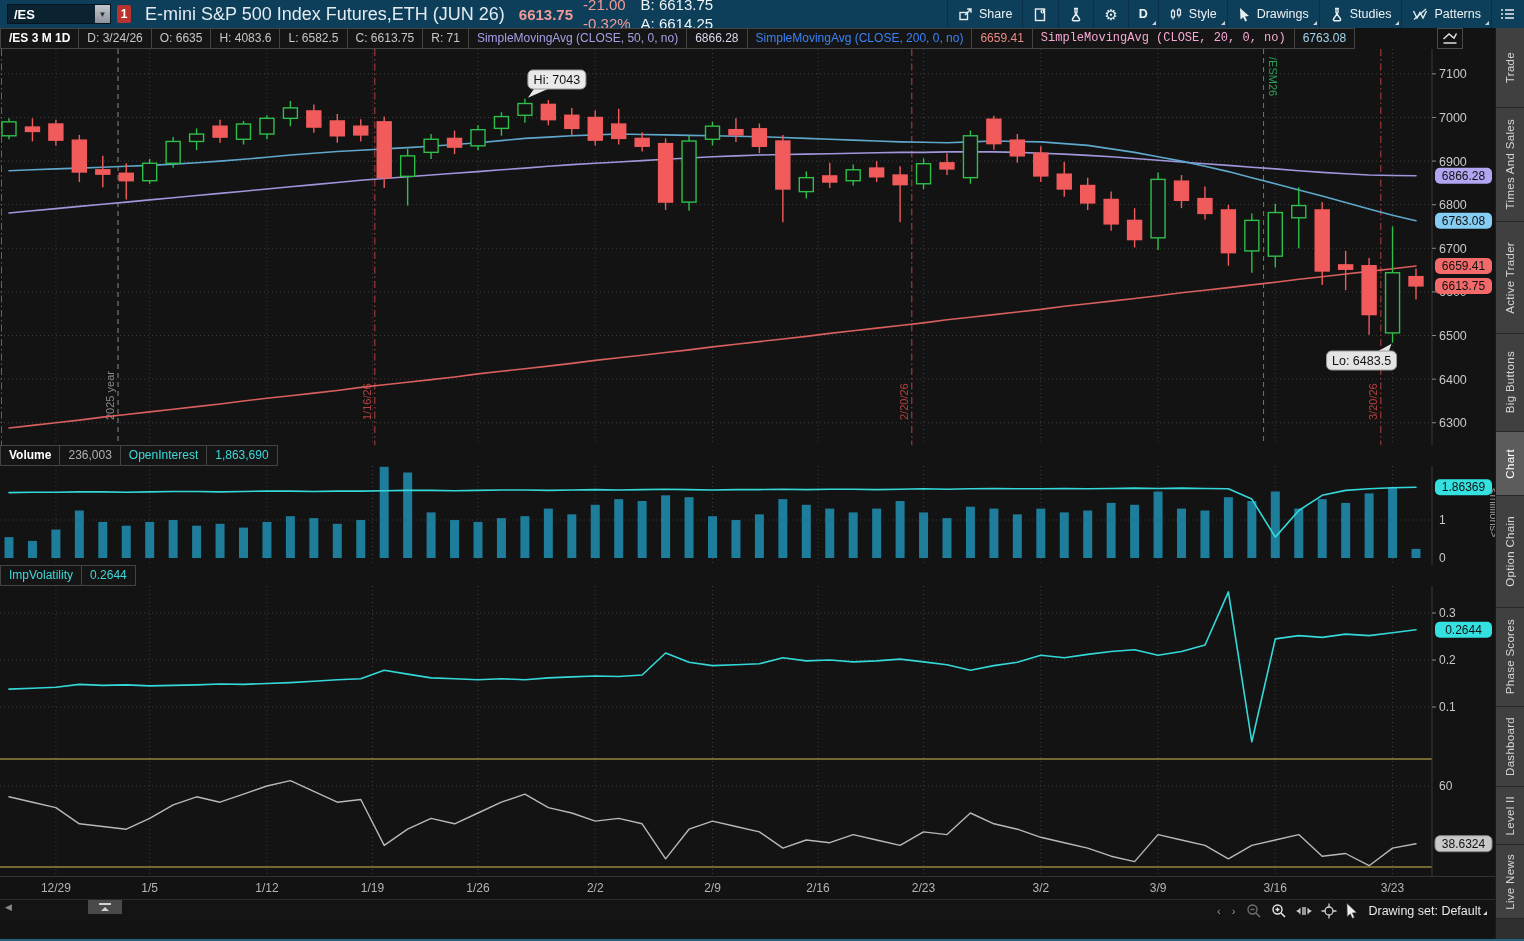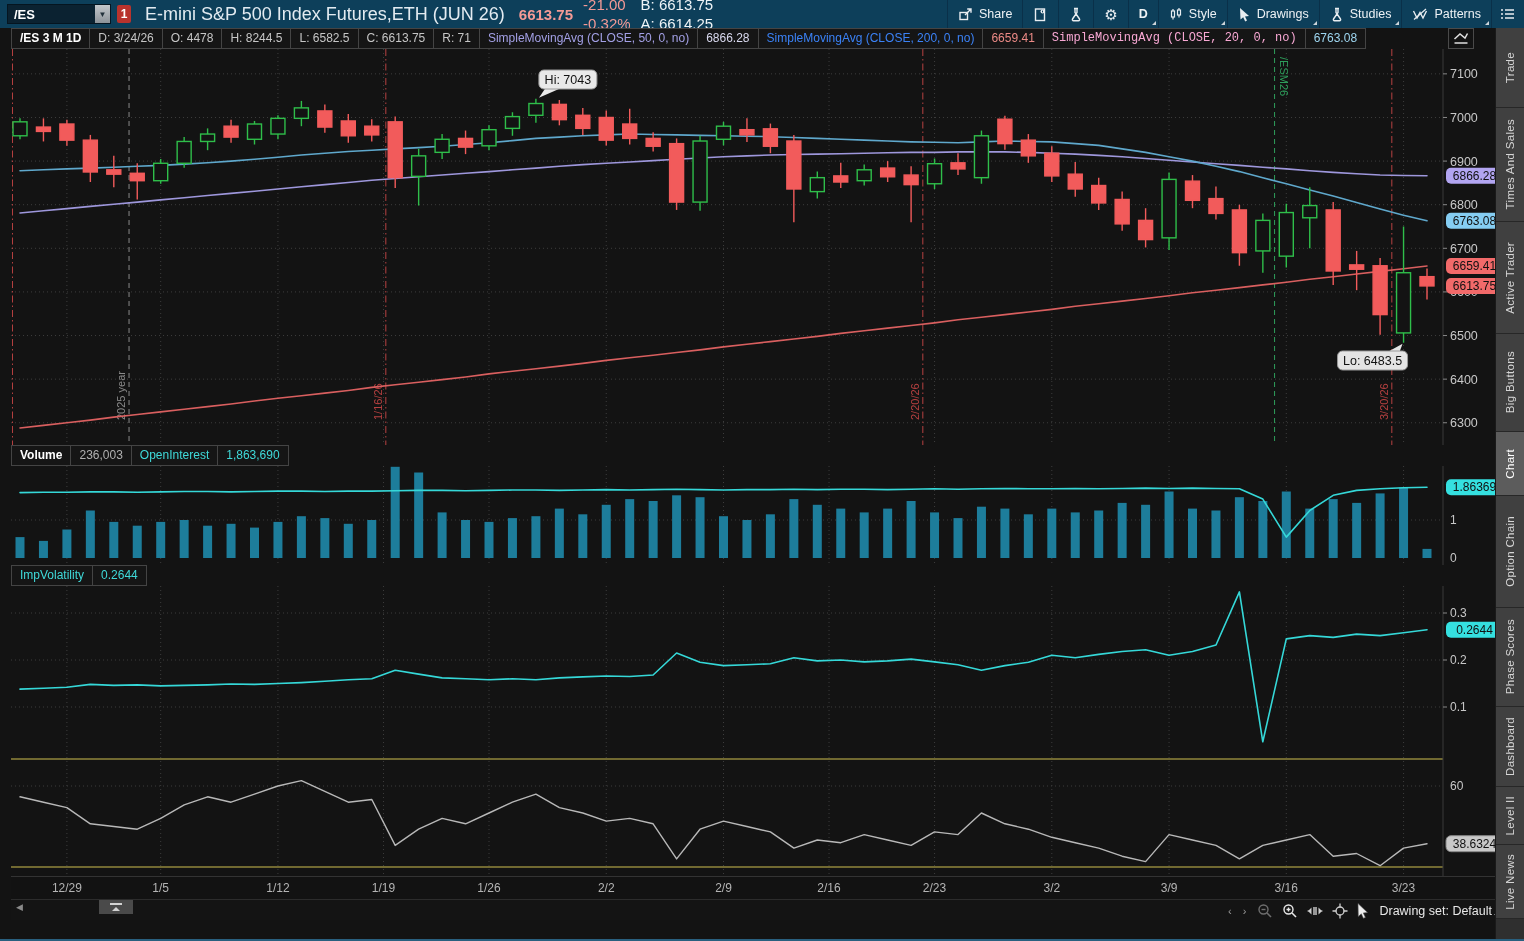--- a/index.html
+++ b/index.html
@@ -33,21 +33,21 @@
   
   .sidebar { position:absolute; right:0; top:28px; width:29px; height:913px; background:#2a2a2a;
              border-left:1px solid #1a1a1a; display:flex; flex-direction:column; }
   .vtab { background:#404040; border-bottom:1px solid #272727; display:flex; align-items:center;
           justify-content:center; color:#d6d6d6; font-size:11.5px; flex:none; }
   .vtab span { writing-mode:vertical-rl; transform:rotate(180deg); letter-spacing:0.3px; }
   .vtab.active { background:#5c5c5c; color:#ffffff; }
   .side-filler { flex:1; background:#2f2f2f; }
 
   
-  .content { position:absolute; left:11px; top:28px; width:1495px; height:913px; background:#131313; }
+  .content { position:absolute; left:0; top:28px; width:1495px; height:913px; background:#131313; }
   .strip { position:relative; display:flex; height:21px; background:#131313; }
   .cell { height:21px; border:1px solid #444444; border-left:none; background:#151515;
           padding:0 8px; font-size:12px; line-height:19px; color:#c6c6c6; white-space:nowrap; }
   .cell.firstc { border-left:1px solid #444444; }
   .cell.bold-white { color:#ffffff; font-weight:bold; }
   .cell.sma50 { color:#a3a0e6; } .cell.sma50v { color:#d9d9ef; }
   .cell.sma200 { color:#3b82f6; } .cell.sma200v { color:#ec8a86; }
   .cell.sma20 { color:#f9a8d4;font-family:Liberation Mono, monospace; } .cell.sma20v { color:#9ed6f0; }
   .cell.cyan { color:#3fd9d9; }
   .cell.dim { color:#b0b0b0; }
@@ -172,22 +172,22 @@
         </svg>
       </div>
     </div>
   </div>
 
   <div class="content">
 
     <div class="strip">
       <div class="cell firstc bold-white">/ES 3 M 1D</div>
       <div class="cell">D: 3/24/26</div>
-      <div class="cell">O: 4478</div>
-      <div class="cell">H: 8244.5</div>
+      <div class="cell">O: 6635</div>
+      <div class="cell">H: 4083.6</div>
       <div class="cell">L: 6582.5</div>
       <div class="cell">C: 6613.75</div>
       <div class="cell">R: 71</div>
       <div class="cell sma50">SimpleMovingAvg (CLOSE, 50, 0, no)</div>
       <div class="cell sma50v">6866.28</div>
       <div class="cell sma200">SimpleMovingAvg (CLOSE, 200, 0, no)</div>
       <div class="cell sma200v">6659.41</div>
       <div class="cell sma20">SimpleMovingAvg (CLOSE, 20, 0, no)</div>
       <div class="cell sma20v">6763.08</div>
       <div class="hdr-icon-box">

